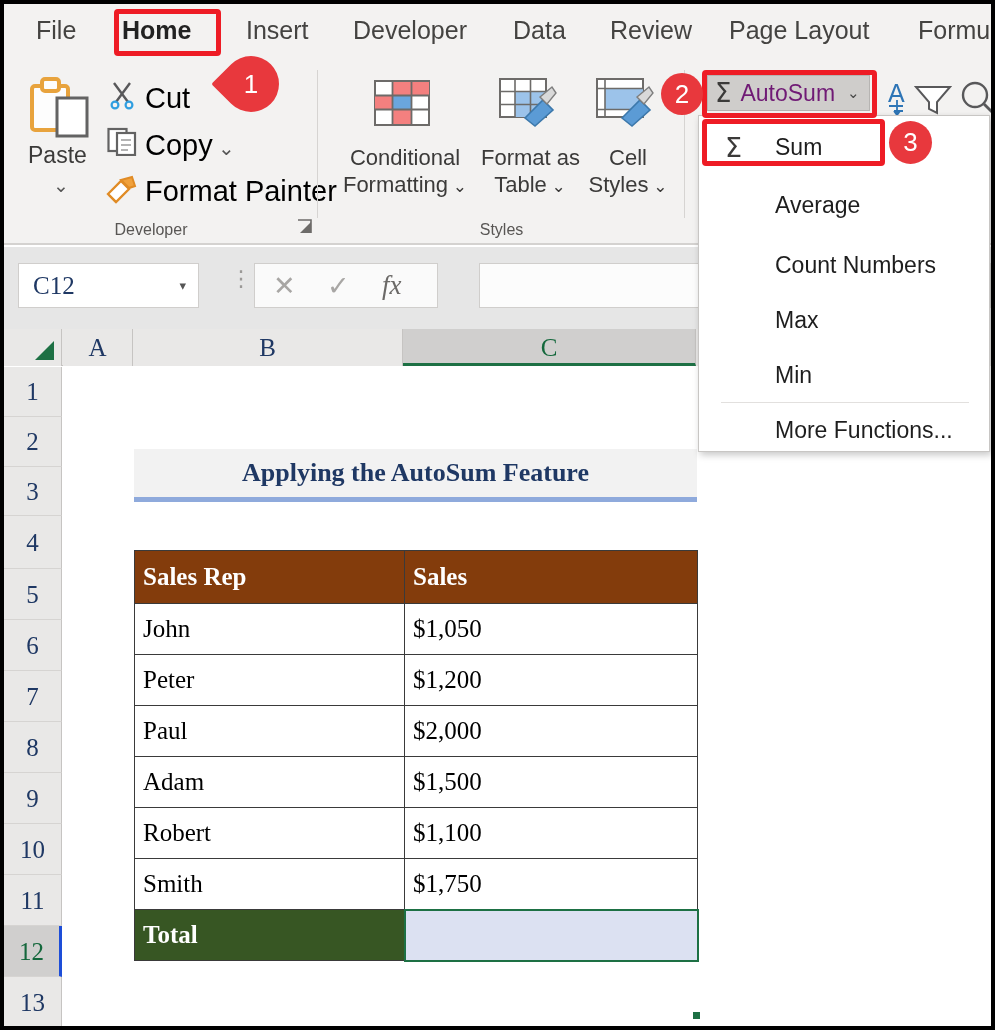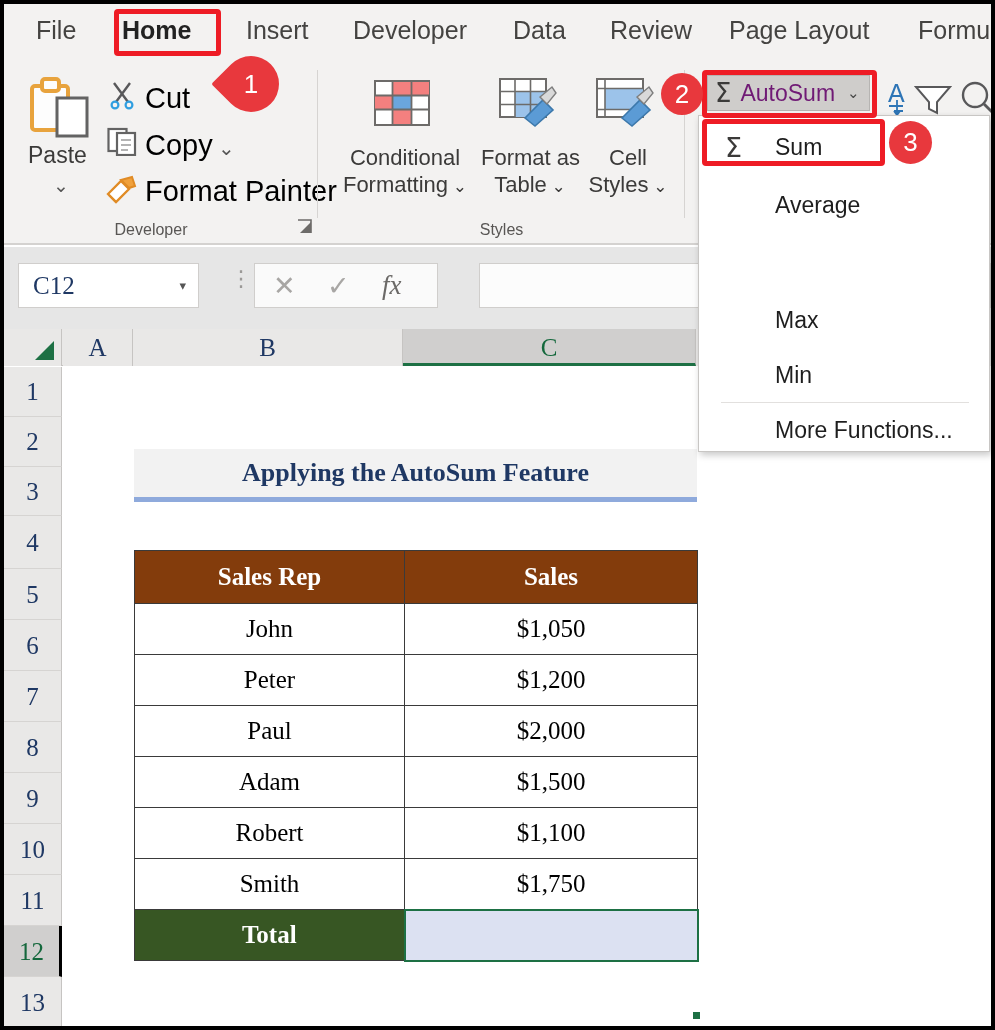--- a/index.html
+++ b/index.html
@@ -264,21 +264,21 @@
     position: absolute; left: 0; width: 58px;
     background: #e9e8e7;
     border-right: 1px solid #c6c4c2;
     border-bottom: 1px solid #d6d4d2;
     text-align: center;
     font-size: 25px; color: #1f3864;
     font-family: "Liberation Serif", serif;
   }
   .rowhdr-cell.sel {
     background: #d0cfce; color: #14683c;
-    border-right: 3px solid #000000;
+    border-right: 3px solid #1d4ed8;
   }
 
   
   .sheet {
     position: absolute; left: 59px; top: 38px;
     width: 928px; height: 659px;
     background: #ffffff;
   }
 
   
@@ -305,25 +305,25 @@
   .dtable {
     position: absolute;
     left: 71px; top: 183px;
     width: 563px;
     border-collapse: collapse;
     table-layout: fixed;
   }
   .dtable td, .dtable th {
     border: 1.5px solid #3a3a3a;
     height: 51px;
-    text-align: center;
+    text-align: left;
     font-size: 25px;
     font-family: "Liberation Serif", serif;
     color: #000;
-    padding: 0;
+    padding: 8px;
   }
   .dtable th {
     background: #833c0c;
     color: #ffffff;
     font-weight: bold;
     height: 53px;
   }
   .dtable td.total-lbl {
     background: #375623;
     color: #ffffff;
@@ -491,20 +491,23 @@
     <div class="ribbon-bottom-line"></div>
   </div>
 
   <div class="dropdown">
     <div class="menu-item" style="top:4px;">
       <span class="menu-sigma">Σ</span>
       <span class="menu-text">Sum</span>
     </div>
     <div class="menu-item" style="top:62px;">
       <span class="menu-text">Average</span>
+    </div>
+    <div class="menu-item" style="top:122px;">
+      <span class="menu-text">Count Numbers</span>
     </div>
     <div class="menu-item" style="top:177px;">
       <span class="menu-text">Max</span>
     </div>
     <div class="menu-item" style="top:232px;">
       <span class="menu-text">Min</span>
     </div>
     <div class="menu-sep" style="top:286px;"></div>
     <div class="menu-item" style="top:287px;">
       <span class="menu-text">More Functions...</span>

